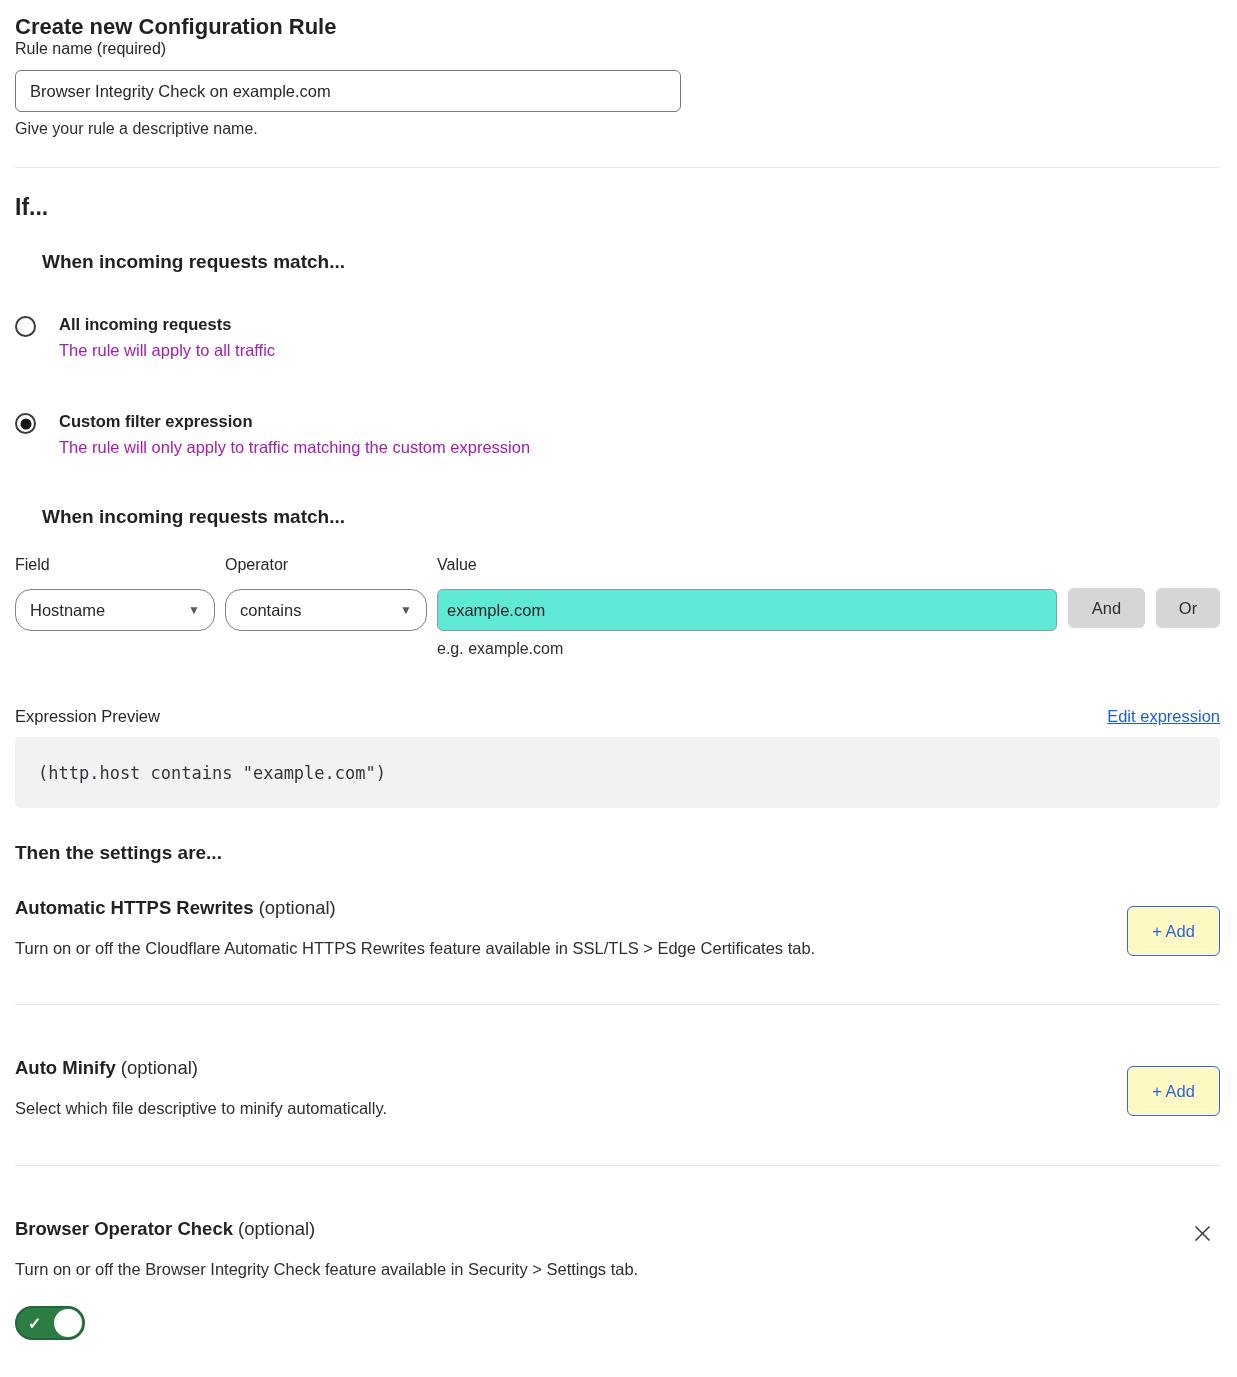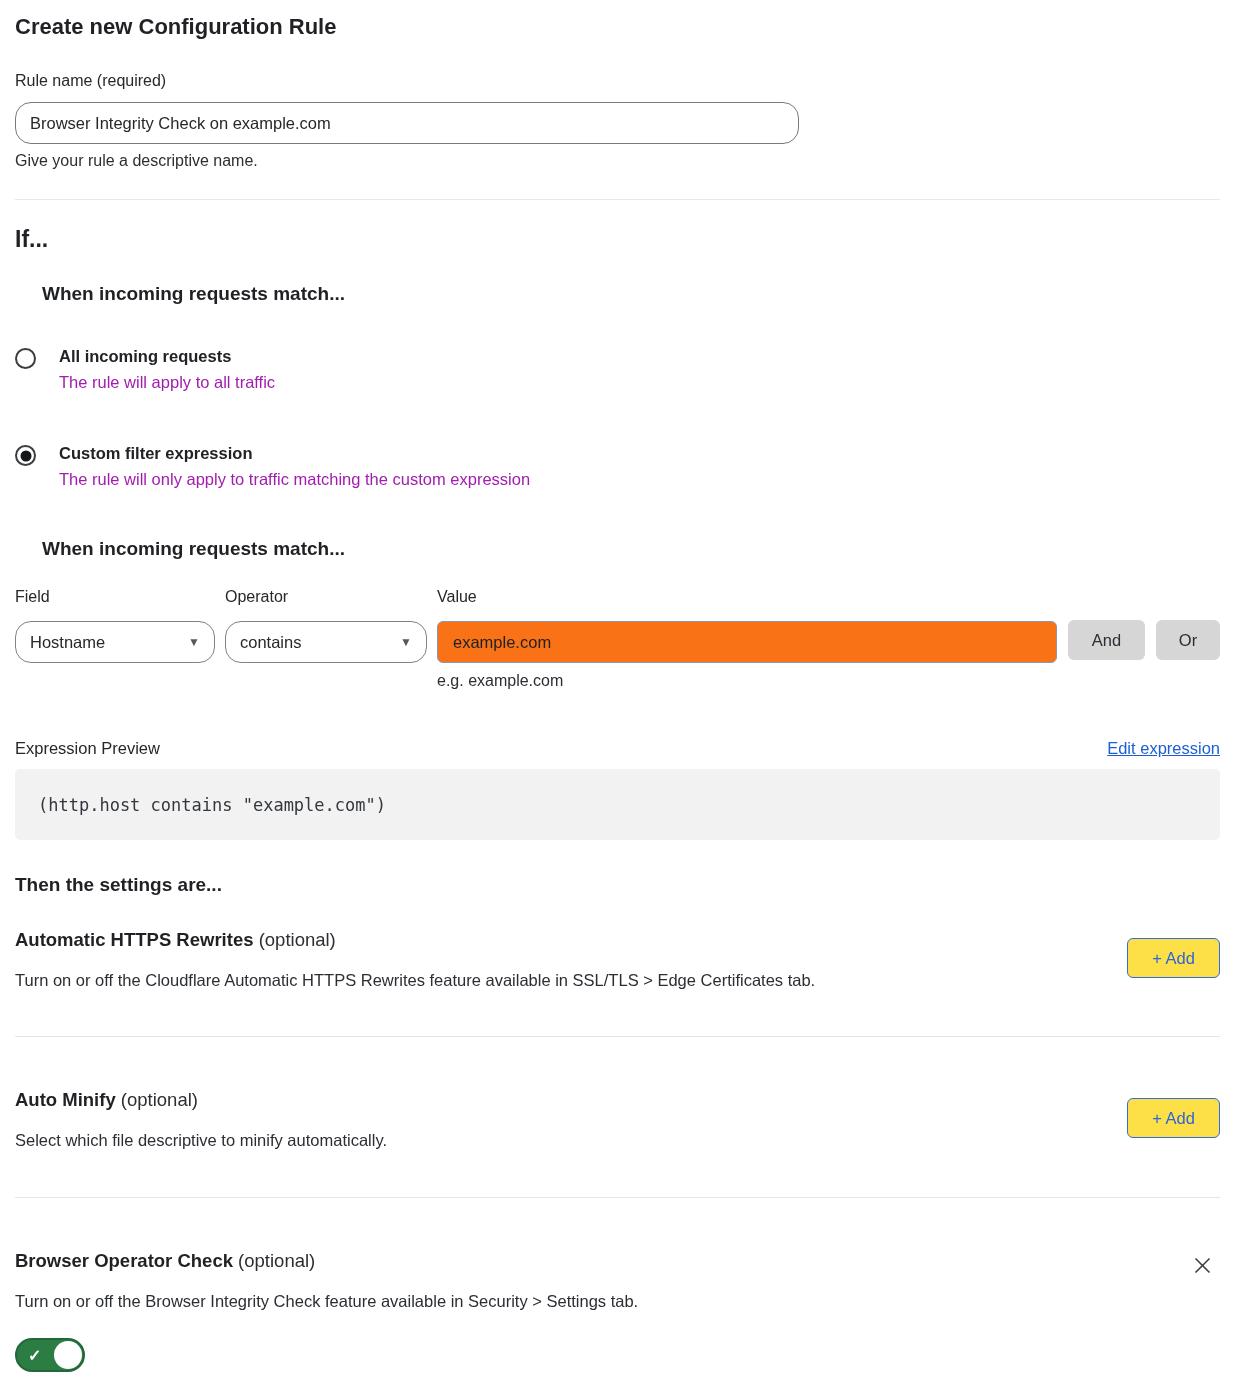--- a/index.html
+++ b/index.html
@@ -8,30 +8,30 @@
     width: 1237px;
     min-height: 1377px;
     font-family: "Liberation Sans", sans-serif;
     color: #26282b;
     margin: 0 auto;
   }
   .container { padding: 14px 17px 20px 15px; }
 
   
   .page-title { font-size: 22px; font-weight: 700; color: #1f2124; }
-  .field-label { font-size: 16px; color: #26282b; margin-top: 32px; }
+  .field-label { font-size: 16px; color: #26282b; }
   .helper-text { font-size: 16px; color: #2b2e33; margin-top: 8px; }
   .if-heading { font-size: 23px; font-weight: 700; margin-top: 26px; color: #1f2124; }
   .sub-heading { font-size: 19px; font-weight: 700; margin-top: 30px; color: #1f2124; margin-left: 27px; }
 
   
   .text-input {
     margin-top: 12px;
-    width: 784px; height: 42px;
-    border: 1px solid #7a7a7a; border-radius: 16px;
+    width: 666px; height: 42px;
+    border: 1px solid #7a7a7a; border-radius: 6px;
     font-family: "Liberation Sans", sans-serif;
     font-size: 16.5px; color: #26282b;
     padding: 0 14px; background: #fff;
     outline: none; display: block;
   }
 
   hr.divider { border: none; border-top: 1px solid #e8e8e8; margin-top: 29px; }
   hr.divider-wide { border: none; border-top: 1px solid #e5e5e5; }
 
   
@@ -60,22 +60,22 @@
     justify-content: space-between; padding: 0 14px;
     font-size: 16.5px; color: #26282b; cursor: pointer;
   }
   .select-box .arrow { font-size: 12px; color: #565a5e; margin-left: 10px; }
   .col-field { width: 200px; }
   .col-operator { width: 202px; margin-left: 10px; }
   .col-value { width: 620px; margin-left: 10px; }
   .value-input {
     width: 100%; height: 42px;
     border: 1px solid #8b97b3; border-radius: 6px;
-    background: #f97316; font-family: "Liberation Sans", sans-serif;
-    font-size: 16.5px; color: #1f2124; padding: 0 15px; outline: none; display: block;
+    background: #5eead4; font-family: "Liberation Sans", sans-serif;
+    font-size: 16.5px; color: #1f2124; padding: 0 9px; outline: none; display: block;
   }
   .value-helper { font-size: 16px; color: #2b2e33; margin-top: 9px; }
   .conj-button {
     height: 40px; border: none; border-radius: 6px;
     background: #d6d6d6; color: #2b2e33;
     font-family: "Liberation Sans", sans-serif; font-size: 16.5px;
     cursor: pointer; margin-top: 32px;
   }
   .and-btn { width: 77px; margin-left: 11px; }
   .or-btn { width: 64px; margin-left: 11px; }
@@ -92,21 +92,21 @@
 
   .then-heading { font-size: 19px; font-weight: 700; margin-top: 34px; color: #1f2124; }
 
   
   .setting-row { display: flex; justify-content: space-between; align-items: flex-start; margin-top: 33px; gap: 17px; }
   .setting-title { font-size: 18.5px; color: #1f2124; }
   .setting-title .name { font-weight: 700; }
   .setting-title .optional { font-weight: 400; color: #2b2e33; }
   .setting-desc { font-size: 16.5px; color: #2b2e33; margin-top: 20px; max-width: 1000px; }
   .add-button {
-    width: 93px; height: 40px; background: #fde047;
+    width: 93px; height: 50px; background: #fef9c3;
     border: 1px solid #2f6ce0; border-radius: 6px;
     color: #2b66dd; font-family: "Liberation Sans", sans-serif;
     font-size: 16.5px; cursor: pointer; margin-top: 9px; flex: 0 0 auto;
   }
   .close-button {
     background: none; border: none; cursor: pointer; padding: 4px;
     margin-top: 2px; margin-right: 4px; line-height: 0; flex: 0 0 auto;
   }
 
   

